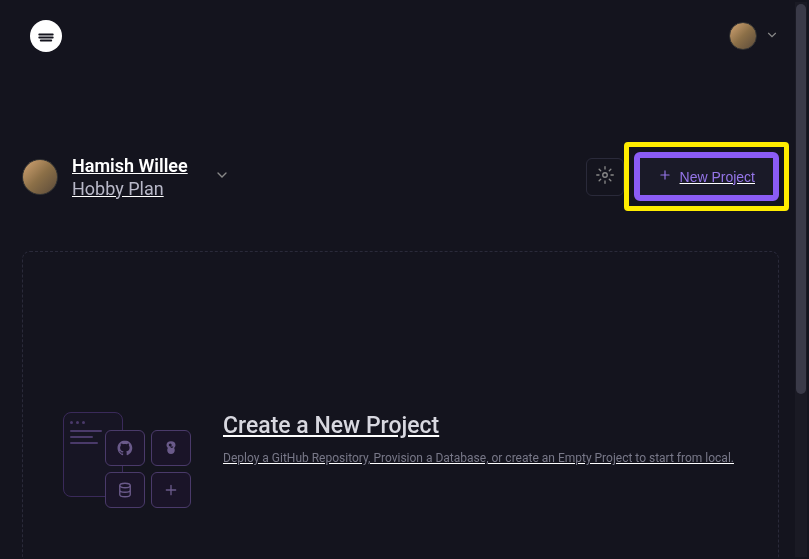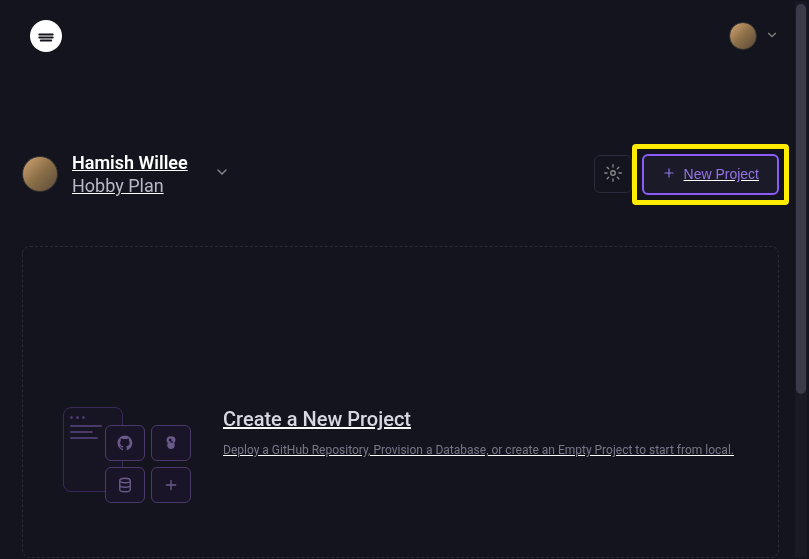--- a/index.html
+++ b/index.html
@@ -105,21 +105,21 @@
       align-items: center;
       justify-content: center;
       cursor: pointer;
       color: #888;
     }
     .new-project-btn {
       display: flex;
       align-items: center;
       gap: 8px;
       padding: 10px 18px;
-      border: 2px solid #8b5cf6;
+      border: 6px solid #8b5cf6;
       border-radius: 6px;
       background: #1a1a28;
       color: #9575e8;
       font-size: 14px;
       cursor: pointer;
       position: relative;
     }
     .highlight-box {
       position: absolute;
       border: 5px solid #ffec00;
@@ -191,21 +191,21 @@
       background: #1a1428;
       display: flex;
       align-items: center;
       justify-content: center;
       color: #6a5a8a;
     }
     .empty-state-text {
       flex: 1;
     }
     .empty-title {
-      font-size: 20px;
+      font-size: 23px;
       font-weight: 500;
       color: #d8d8e0;
       margin-bottom: 10px;
     }
     .empty-desc {
       font-size: 12px;
       color: #787888;
       line-height: 1.6;
     }
     .scrollbar {

